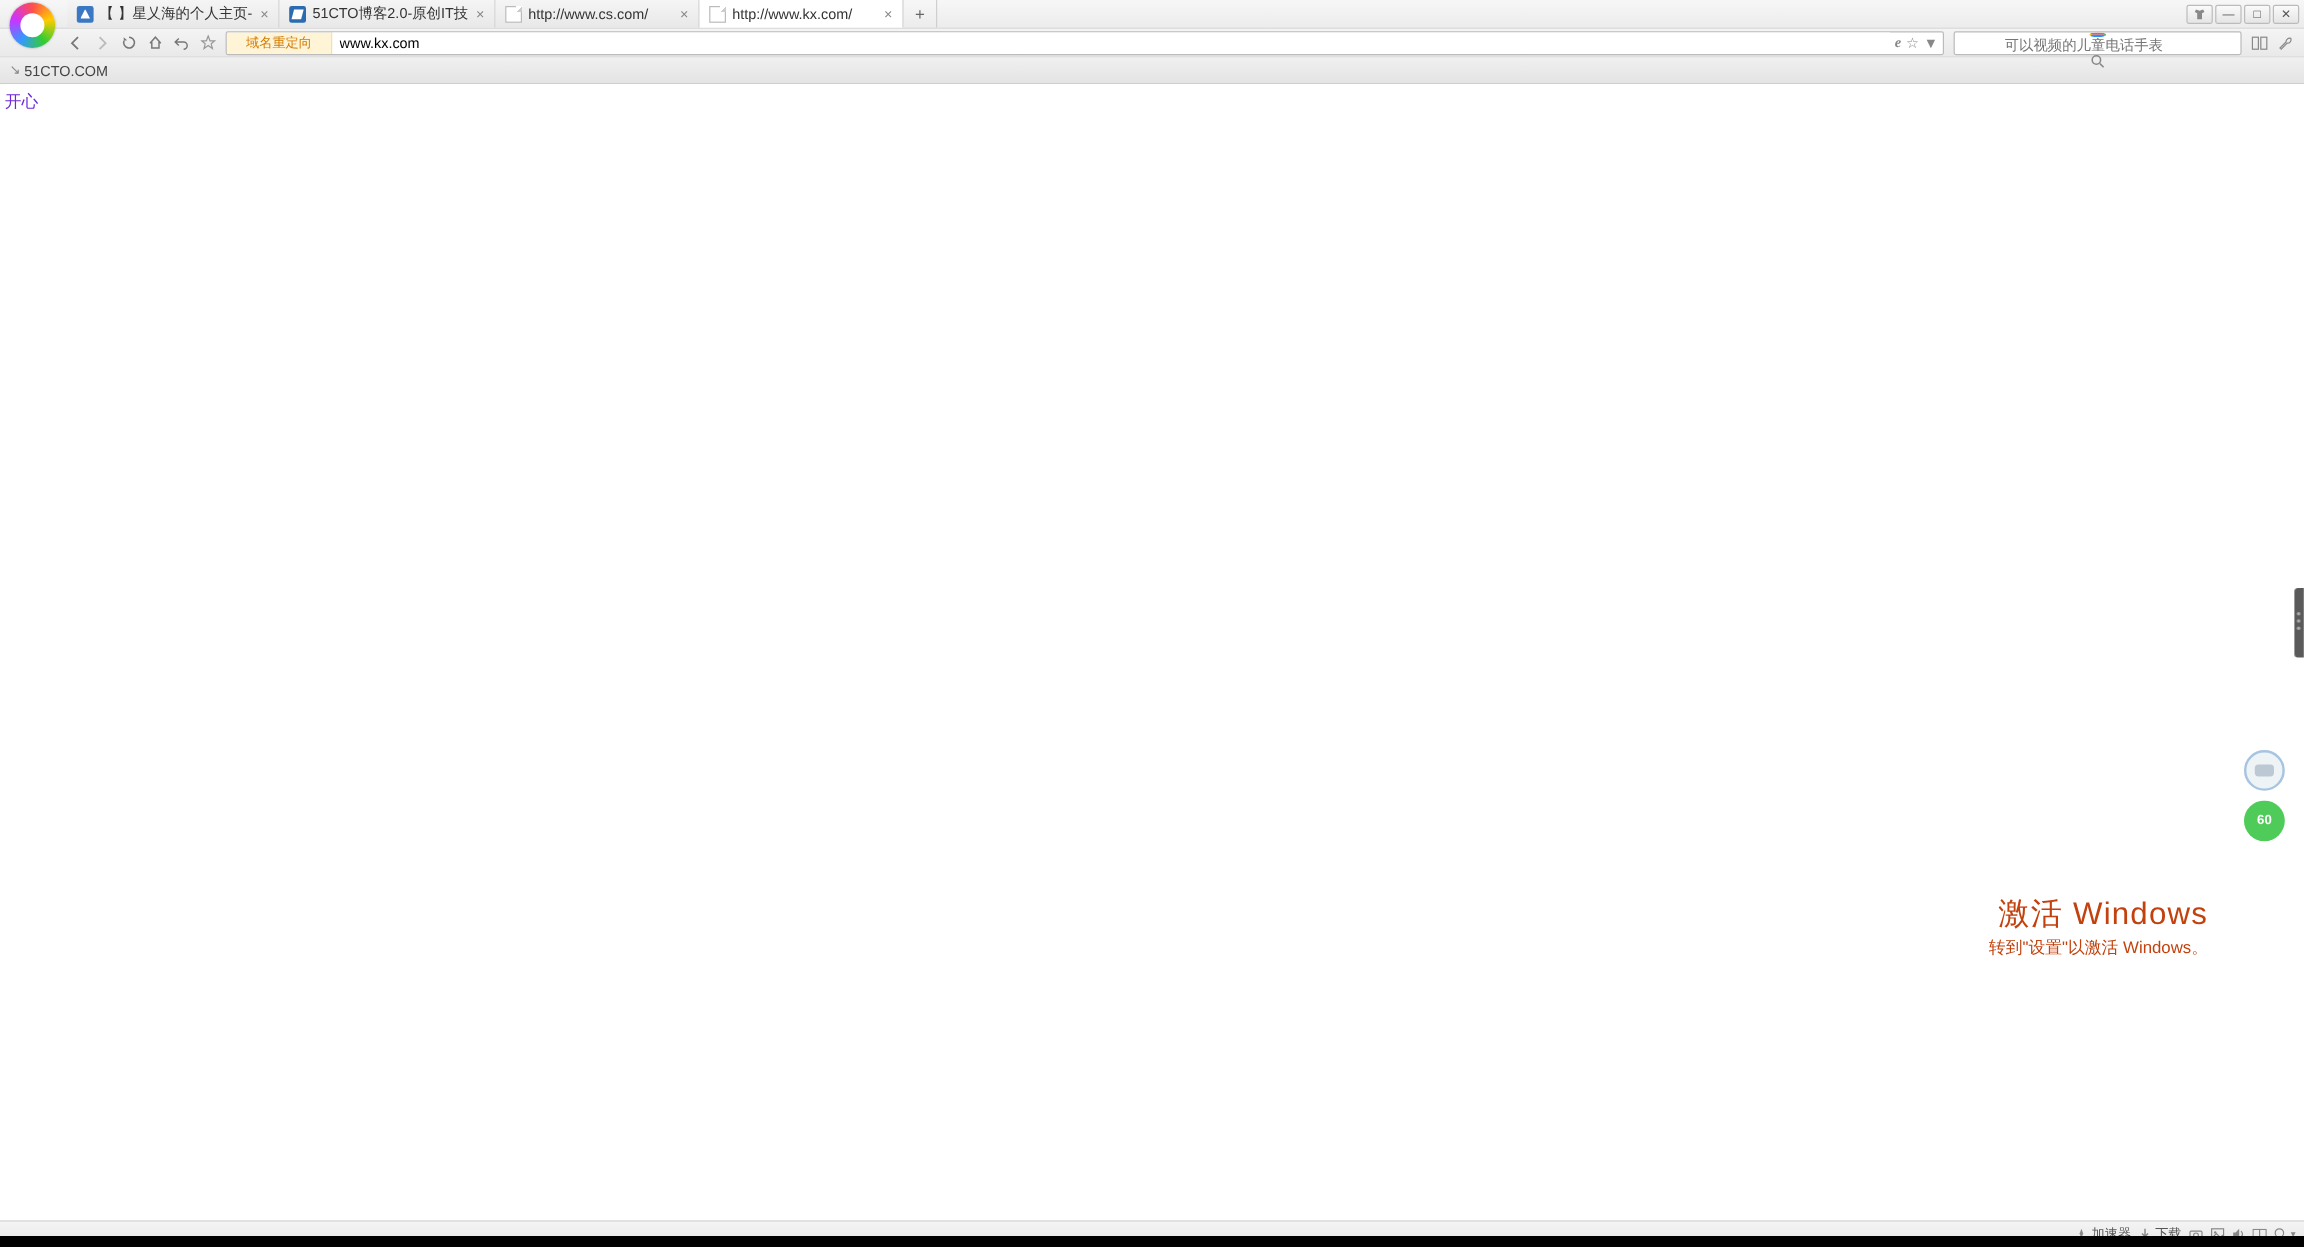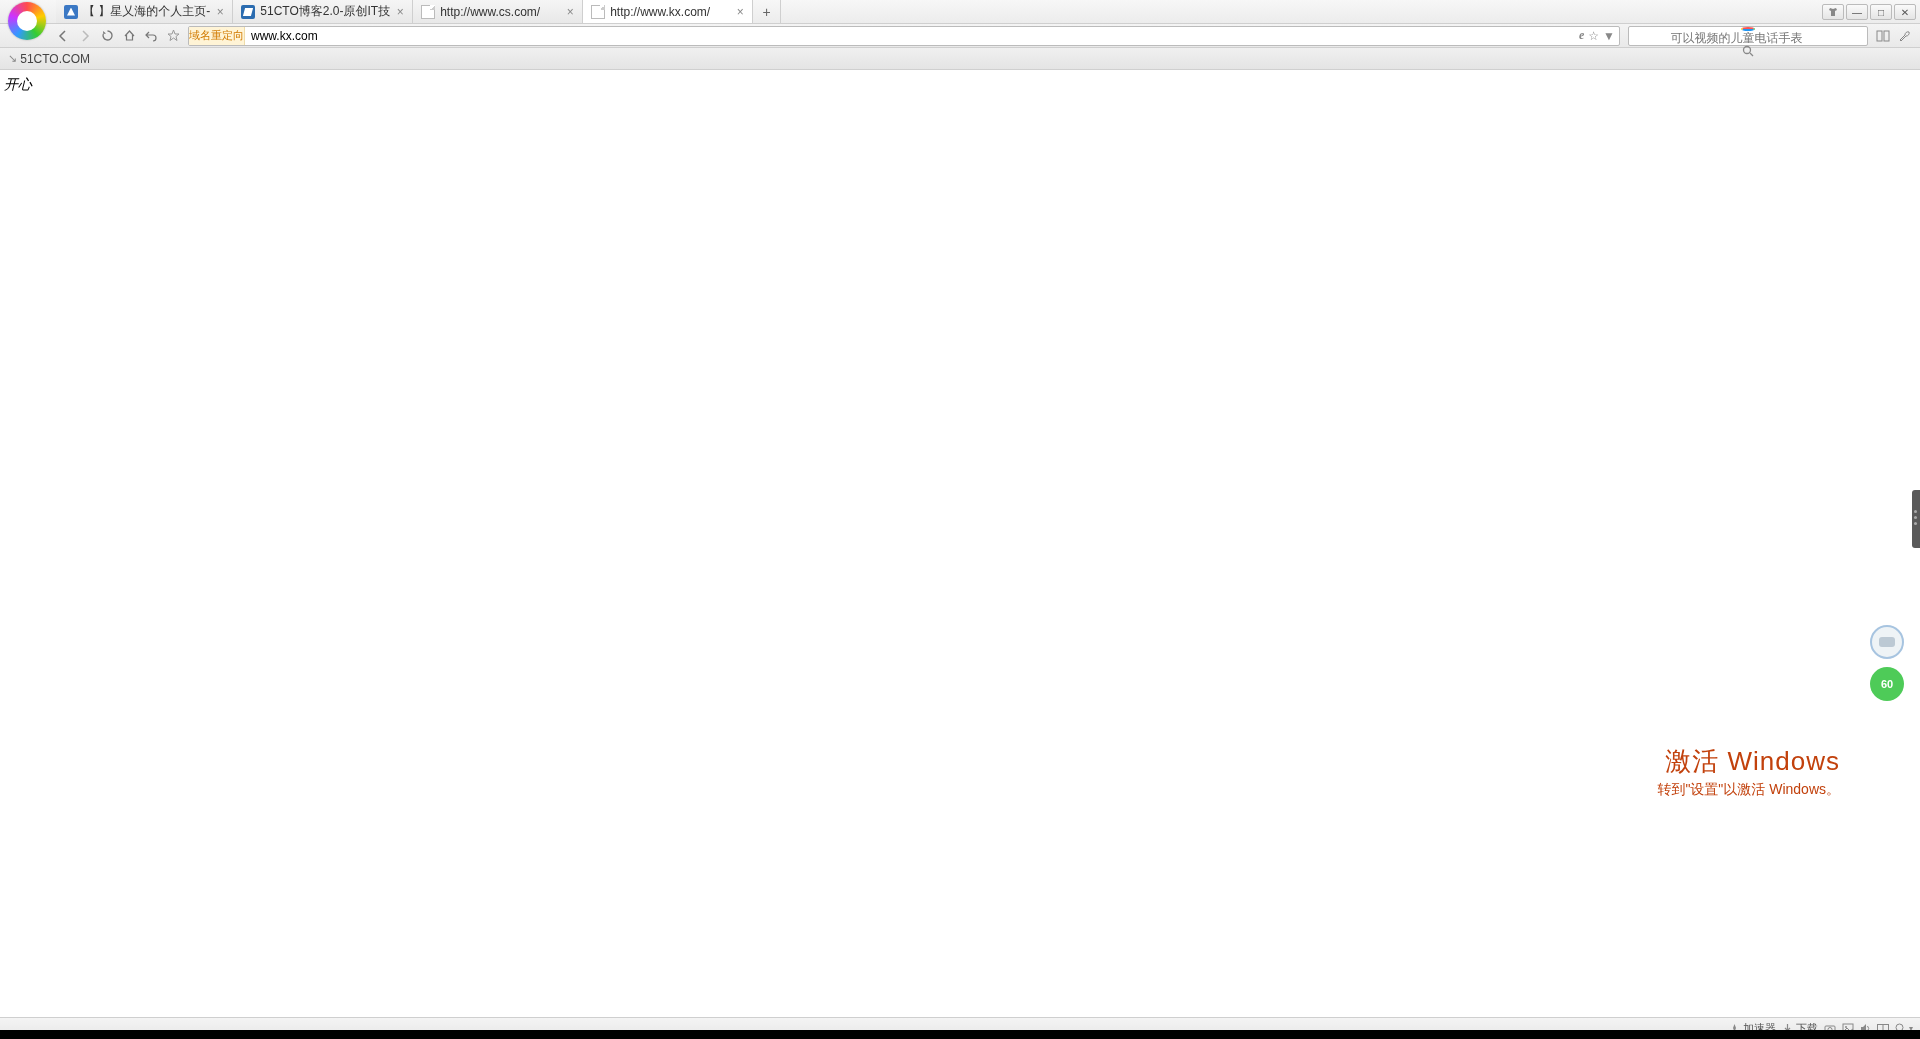--- a/index.html
+++ b/index.html
@@ -18,40 +18,40 @@
 .win-ctrls { position: absolute; top: 0; right: 0; height: 24px; display: flex; align-items: center; gap: 2px; padding: 0 4px; }
 .win-ctrls .wc { width: 22px; height: 16px; border: 1px solid #bbb; border-radius: 2px; background: linear-gradient(#fafafa,#e5e5e5); display: flex; align-items: center; justify-content: center; font-size: 10px; color: #555; cursor: pointer; }
 
 
 .nav-bar { height: 24px; background: linear-gradient(#f4f4f4,#e9e9e9); display: flex; align-items: center; padding: 0 4px; border-bottom: 1px solid #cfcfcf; }
 .logo { position: absolute; top: 2px; left: 8px; width: 38px; height: 38px; border-radius: 50%; background: conic-gradient(#ff4d4d,#ffcc00,#33cc33,#3399ff,#cc33ff,#ff4d4d); z-index: 10; box-shadow: 0 0 2px rgba(0,0,0,.3); }
 .logo::after { content:""; position:absolute; inset:9px; background:#fff; border-radius:50%; }
 .nav-btn { width: 22px; height: 20px; display:flex; align-items:center; justify-content:center; color:#666; cursor:pointer; font-size:13px; }
 .nav-spacer-left { width: 48px; }
 .addr-wrap { flex: 1; display:flex; align-items:center; height: 20px; background:#fff; border:1px solid #bbb; border-radius:2px; margin: 0 4px; overflow:hidden; }
-.addr-tag { background:#fff4d6; color:#d17a00; padding:0 0; font-size:11px; border-right:1px solid #eedca9; height:100%; display:flex; align-items:center; }
+.addr-tag { background:#fff4d6; color:#d17a00; padding:0 16px; font-size:11px; border-right:1px solid #eedca9; height:100%; display:flex; align-items:center; }
 .addr-input { flex:1; border:none; outline:none; font-size:12px; padding:12px 6px; color:#000000; }
 .addr-right { display:flex; align-items:center; gap:4px; padding:0 4px; }
 .addr-right .ic { color:#888; font-size:12px; cursor:pointer; }
 .ie-compat { font-weight:bold; color:#4a90d9; font-family: Georgia, serif; font-style: italic; }
 .fav-star { color:#aaa; }
 .drop { color:#888; font-size:9px; }
 .search-wrap { width: 240px; display:flex; align-items:center; height:20px; background:#fff; border:1px solid #bbb; border-radius:2px; margin:0 4px;flex-direction:column; }
 .search-ic { width:14px; height:14px; border-radius:50%; border:2px solid; border-color:#ff5252 #4caf50 #2196f3 #ffc107; margin:0 4px; }
 .search-input { flex:1; border:none; outline:none; font-size:12px; color:#999; }
 .search-go { width:20px; color:#888; font-size:12px; text-align:center; cursor:pointer; }
 .nav-right-btn { width:22px; height:20px; display:flex; align-items:center; justify-content:center; color:#777; cursor:pointer; }
 
 
 .bm-bar { height:22px; background:linear-gradient(#f0f0f0,#e4e4e4); border-bottom:1px solid #cfcfcf; display:flex; align-items:center; padding:0 8px; font-size:12px; color:#444; }
 .bm-item { display:flex; align-items:center; gap:3px; cursor:pointer; }
 .bm-ic { font-size:11px; color:#888; }
 
 
-.content { padding: 6px 4px; font-size: 14px; color:#000000;font-style:italic; }
+.content { padding: 6px 4px; font-size: 14px; color:#6d28d9; }
 
 
 .watermark { position: fixed; right: 80px; bottom: 240px; color:#c2410c; text-align:right; pointer-events:none; }
 .watermark .l1 { font-size: 26px; font-weight:400; letter-spacing:1px; }
 .watermark .l2 { font-size: 14px; margin-top:2px; }
 
 
 .status-bar { position:fixed; bottom:0; left:0; right:0; height:22px; background:linear-gradient(#f4f4f4,#e6e6e6); border-top:1px solid #cfcfcf; display:flex; align-items:center; justify-content:flex-end; padding:0 7px; font-size:11px; color:#555; gap:6px; }
 .status-bar .sb { display:flex; align-items:center; gap:3px; cursor:pointer; }
 

